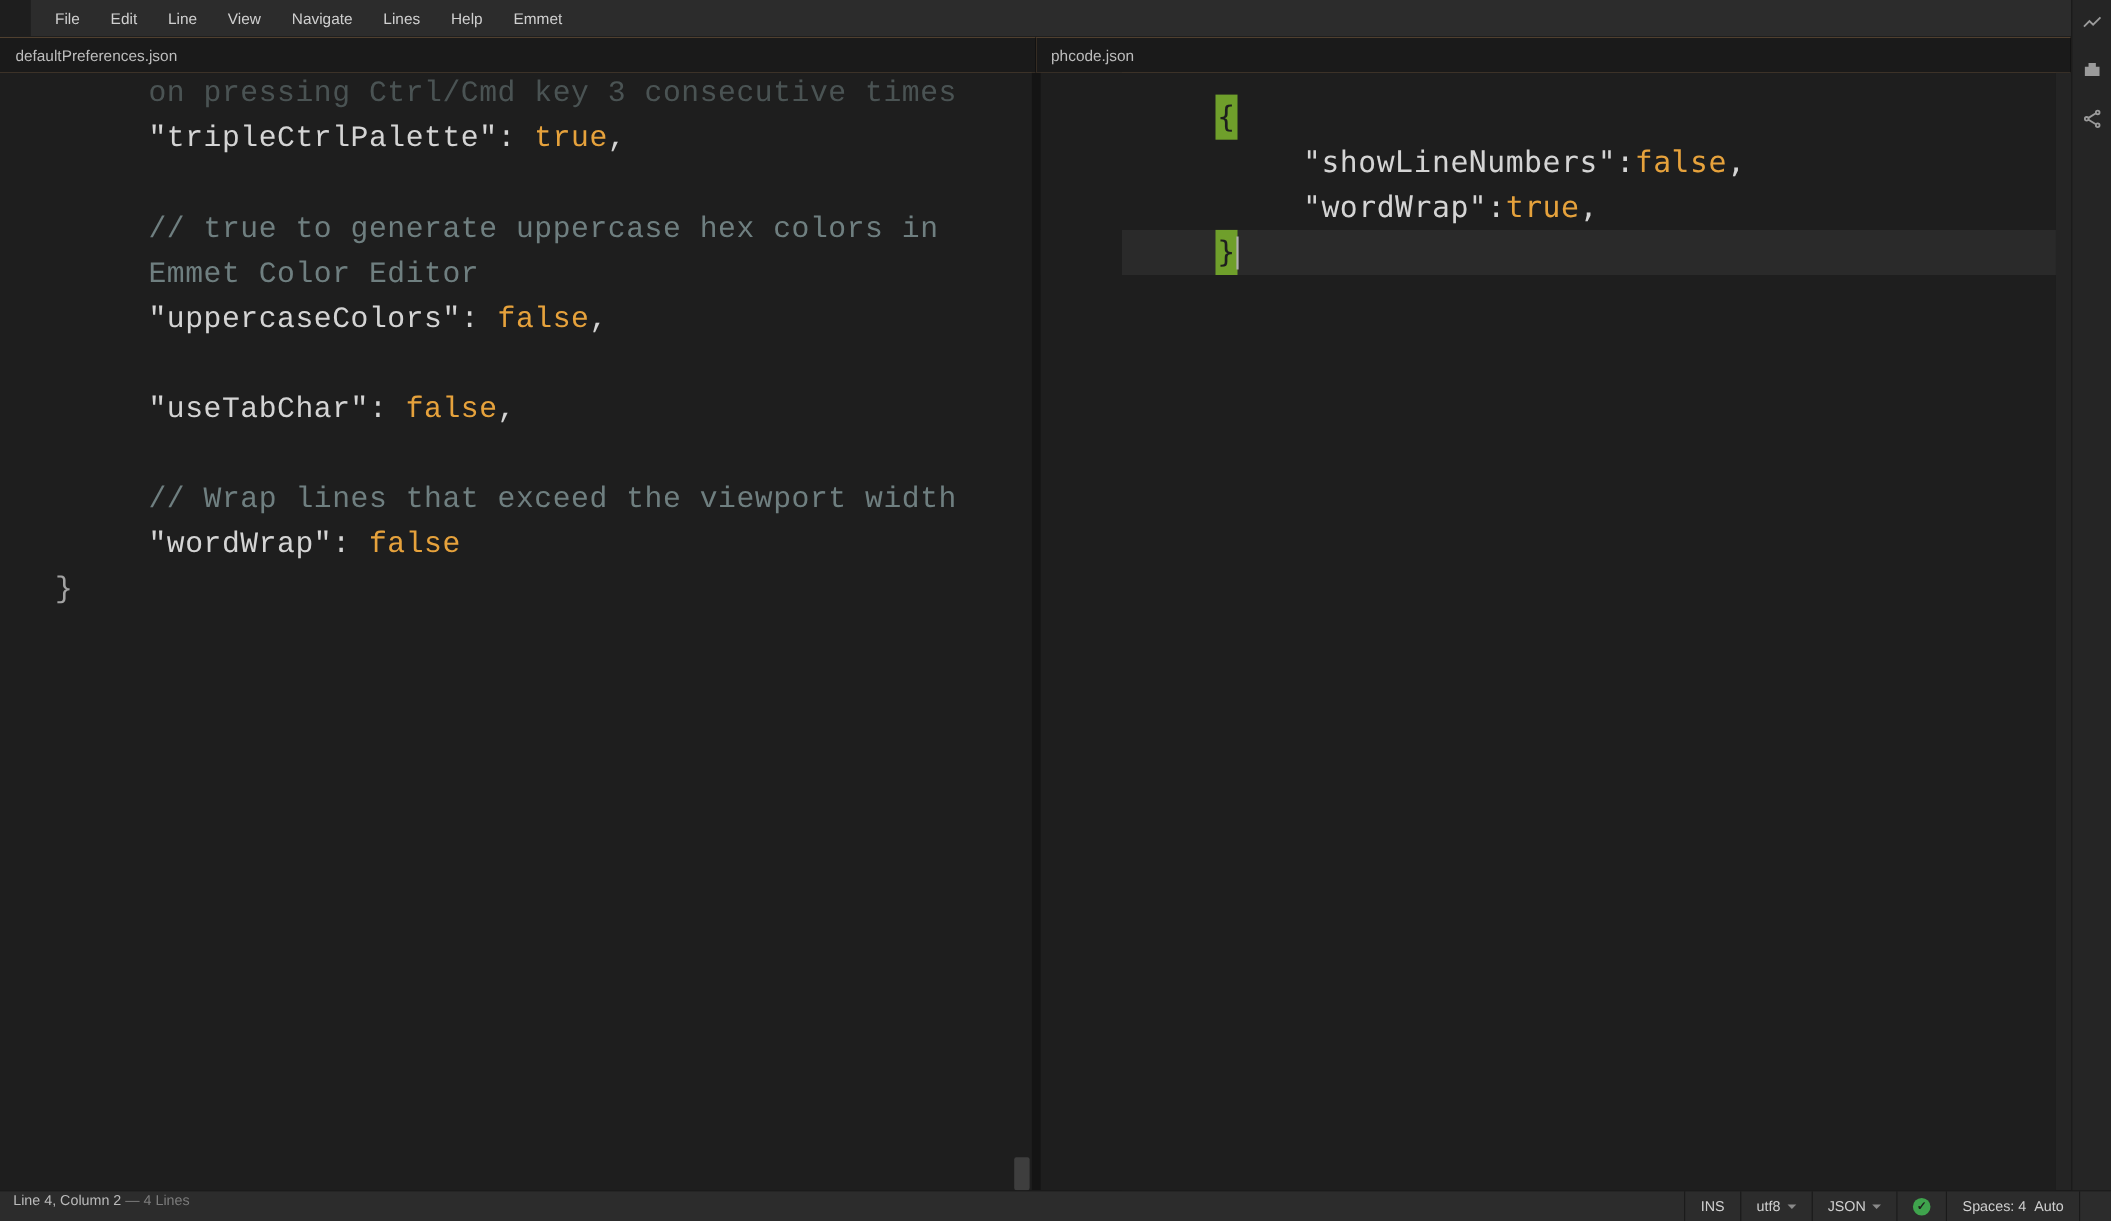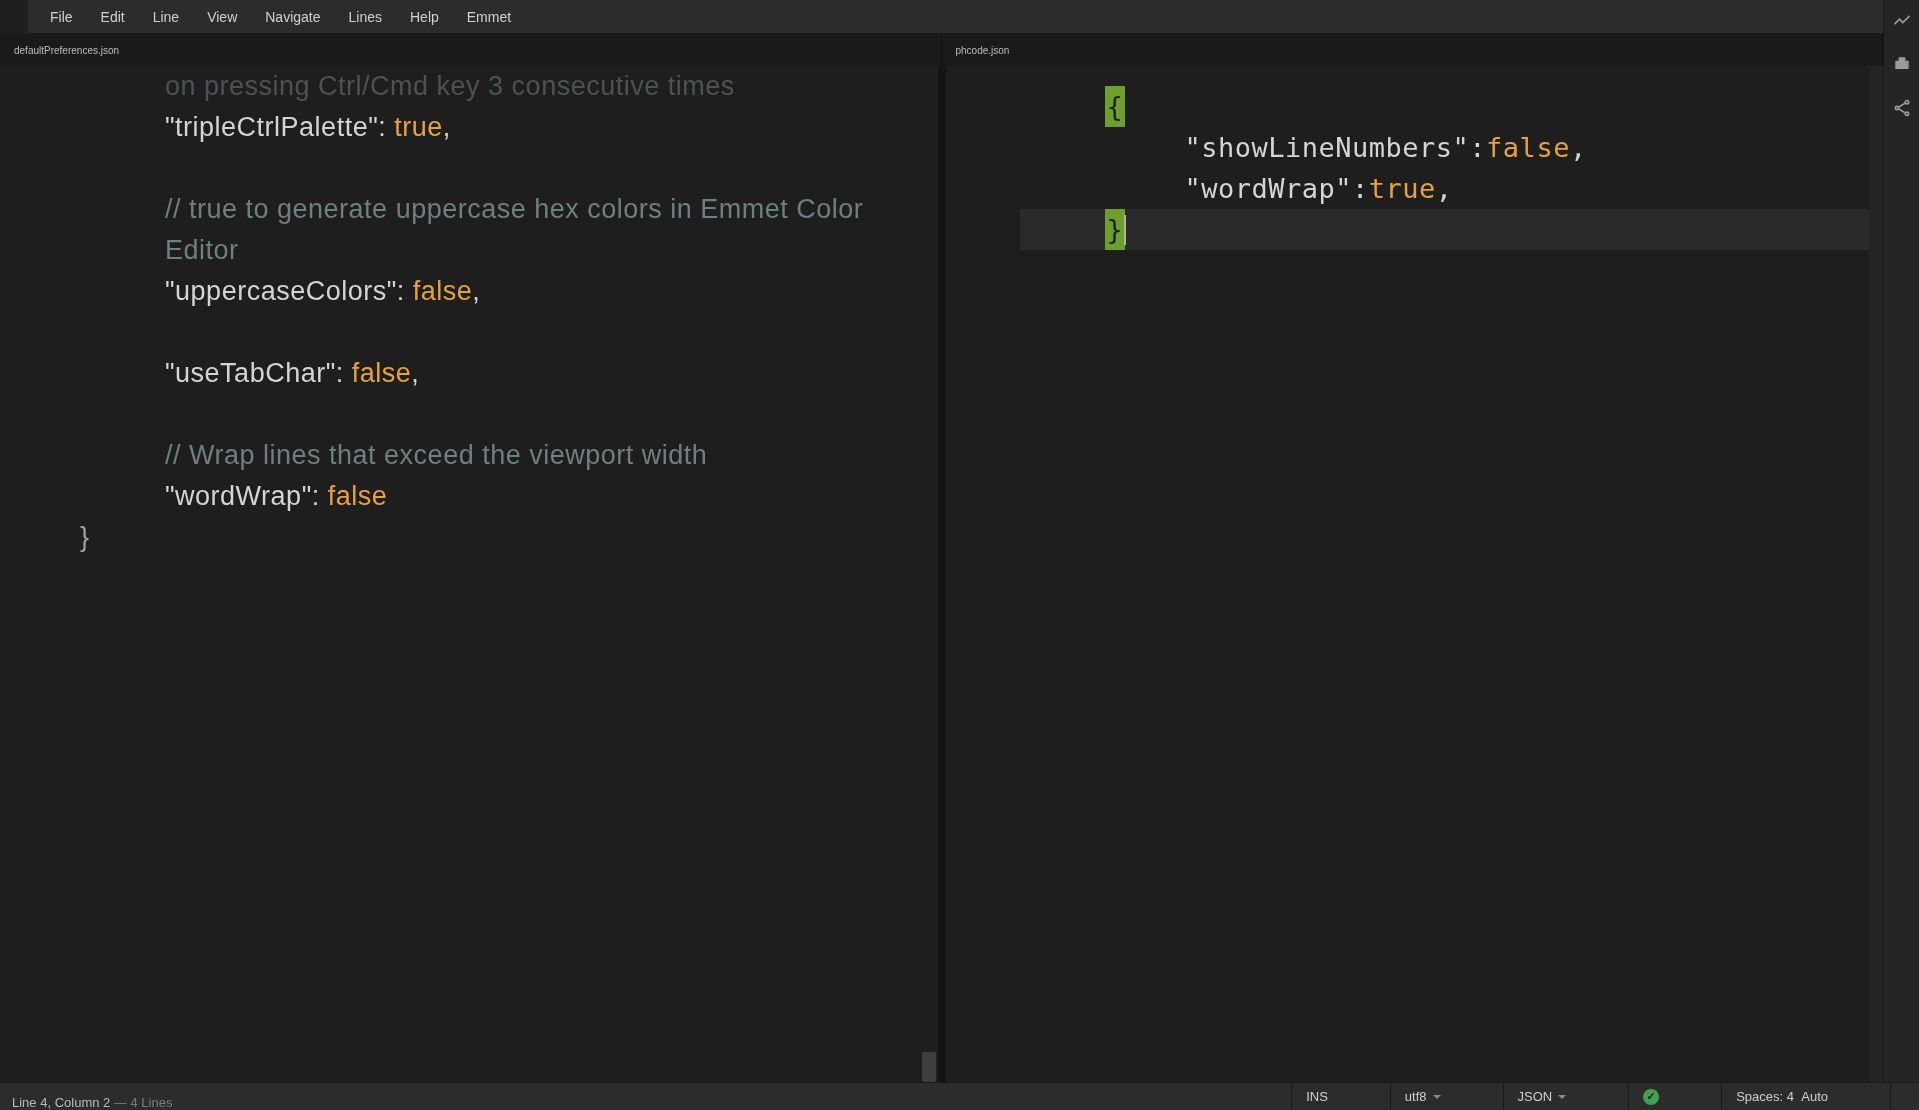--- a/index.html
+++ b/index.html
@@ -32,21 +32,21 @@
   }
   .menubar .item { padding: 6px 14px; cursor: default; }
 
   
   .tabrow {
     grid-column: 1 / 2;
     grid-row: 2;
     display: grid;
     grid-template-columns: 1fr 1fr;
     background: #fdba74;
-    font-size: 10px;
+    font-size: 14px;
     color: #bdbdbd;
   }
   .tab {
     display: flex;
     align-items: center;
     padding: 0 14px;
     background: #1a1a1a;
     border-right: 1px solid #111;
     height: 32px;
   }
@@ -64,25 +64,25 @@
     position: relative;
     overflow: hidden;
   }
   .splitter {
     background: #141414;
     cursor: col-resize;
   }
 
   
   .code-left {
-    font-family: Liberation Sans, sans-serif;
+    font-family: Liberation Mono, monospace;
     font-size: 27px;
     line-height: 41px;
     letter-spacing: 0.5px;
-    padding-left: 80px;
+    padding-left: 50px;
     padding-right: 10px;
     padding-top: 0;
     word-break: break-word;
     color: #bdbdbd;
   }
   .code-left .indent { padding-left: 85px; }
   .code-left .comment { color: #6f7f80; }
   .code-left .key { color: #d4d4d4; }
   .code-left .punc { color: #d4d4d4; }
   .code-left .bool { color: #e6a23c; }
@@ -140,26 +140,25 @@
     right: 0; top: 0; bottom: 0;
     width: 14px;
     background: #242424;
   }
 
   
   .statusbar {
     grid-column: 1 / 3;
     grid-row: 4;
     display: flex;
-    align-items: flex-end;
+    align-items: flex-start;
     background: #2c2c2c;
     border-top: 1px solid #1a1a1a;
     font-size: 13px;
     color: #cfcfcf;
-    gap: 48px;
   }
   .statusbar .left { padding: 0 12px; color: #bababa; }
   .statusbar .left .dim { color: #7c7c7c; }
   .statusbar .spacer-flex { flex: 1; }
   .statusbar .chip {
     padding: 0 14px;
     height: 100%;
     display: flex; align-items: center;
     border-left: 1px solid #1a1a1a;
   }

